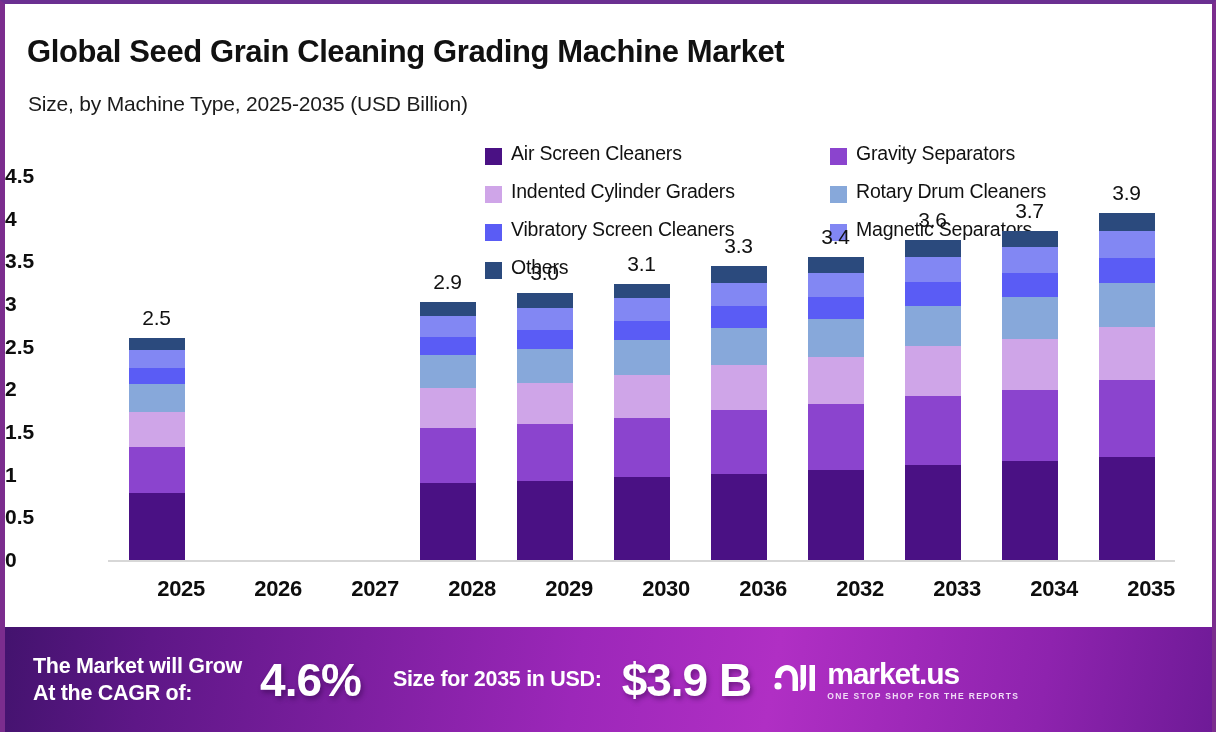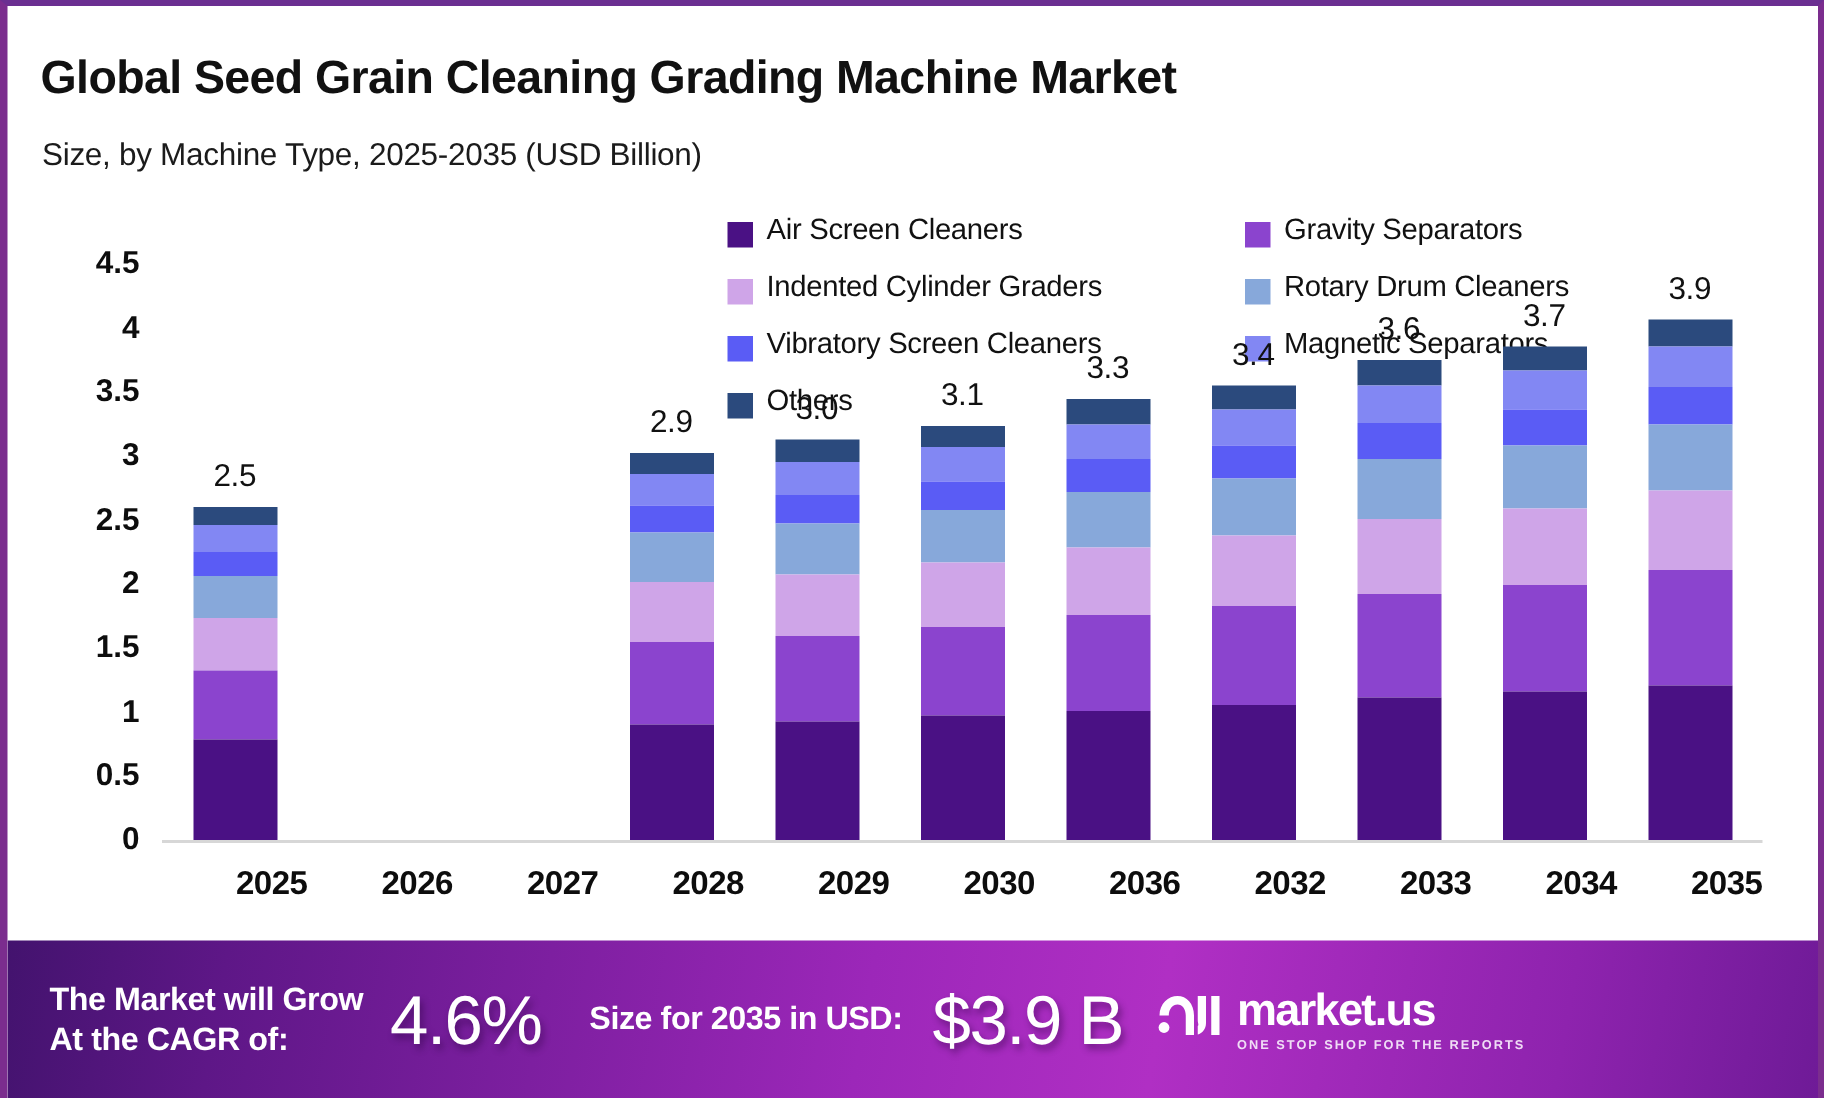--- a/index.html
+++ b/index.html
@@ -83,21 +83,21 @@
     position: absolute;
     left: 0;
     top: 0;
     width: 1216px;
     height: 620px;
   }
   .ytick {
     position: absolute;
     right: 0;
     width: 62px;
-    text-align: right;
+    text-align: left;
     font-size: 21px;
     font-weight: bold;
     color: #0d0d0d;
     transform: translateY(-50%);
   }
   .baseline {
     position: absolute;
     left: 103px;
     top: 556px;
     width: 1067px;
@@ -166,21 +166,21 @@
     color: #ffffff;
     font-size: 21.5px;
     font-weight: bold;
     line-height: 1.22;
     letter-spacing: -0.3px;
     white-space: nowrap;
   }
   .banner-stat {
     color: #ffffff;
     font-size: 46px;
-    font-weight: normal;
+    font-weight: bold;
     letter-spacing: -1px;
     white-space: nowrap;
     text-shadow: 2px 3px 5px rgba(40,0,60,0.45);
   }
   .logo {
     display: flex;
     align-items: center;
     margin-left: 22px;
   }
   .logo-mark { margin-right: 8px; }

